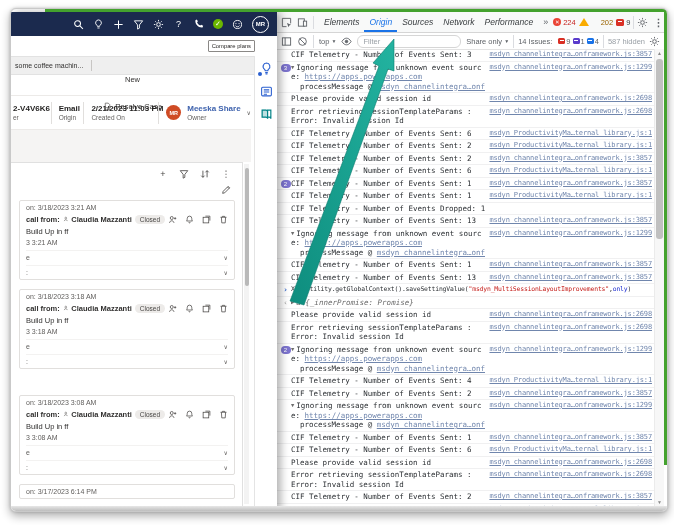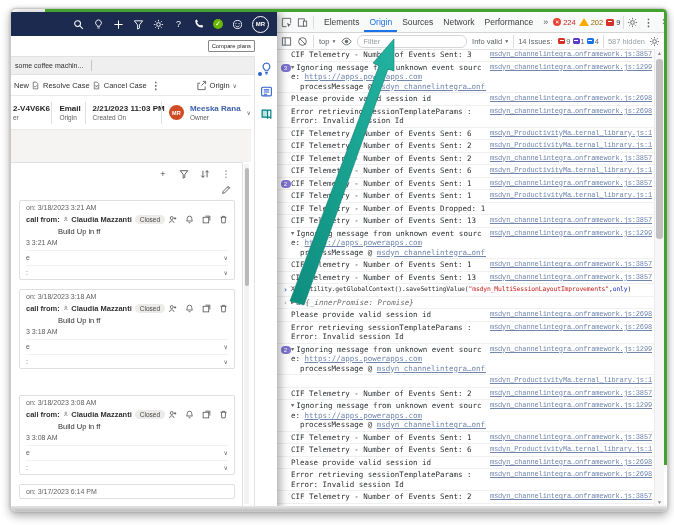--- a/index.html
+++ b/index.html
@@ -18,21 +18,21 @@
     padding:0 4px;gap:5px;font-size:8.5px;color:#3c4043;}
   .dt-ic{width:11px;height:11px;color:#5f6368;display:inline-flex;align-items:center;justify-content:center;flex:none;}
   .dt-ic svg{width:100%;height:100%;}
   .vsep{width:1px;height:13px;background:#dadce0;flex:none;}
   .tab{padding:0 5px;height:100%;display:flex;align-items:center;white-space:nowrap;}
   .tab.active{box-shadow:inset 0 -2px 0 #1a73e8;color:#1a73e8;}
   .more-tabs{color:#5f6368;font-size:9px;}
   .badges{margin-left:auto;display:flex;align-items:center;gap:3px;font-size:7.5px;}
   .b-err{color:#c5221f;display:flex;align-items:center;gap:2px;}
   .errdot{width:8px;height:8px;border-radius:50%;background:#ea4335;color:#fff;font-size:5.5px;line-height:8px;text-align:center;}
-  .b-warn{color:#9a6400;display:flex;align-items:center;gap:2px;justify-content:flex-end;}
+  .b-warn{color:#9a6400;display:flex;align-items:center;gap:12px;justify-content:flex-end;}
   .warntri{width:0;height:0;border-left:5px solid transparent;border-right:5px solid transparent;border-bottom:8px solid #f9ab00;position:relative;}
   .b-iss{display:flex;align-items:center;gap:2px;color:#3c4043;}
   .isq{width:8px;height:7px;border-radius:1.5px;background:#d93025;position:relative;}
   .isq:after{content:"";position:absolute;left:2px;top:2px;width:4px;height:1.5px;background:#fff;}
   .kebab{color:#5f6368;font-size:10px;font-weight:bold;padding:0 2px;}
   .closex{color:#5f6368;font-size:9px;padding:0 3px;}
 
   .dt-toolbar{height:16px;display:flex;align-items:center;border-bottom:1px solid #e3e3e3;
     padding:0 4px;gap:5px;font-size:7.5px;color:#5f6368;}
   .ddl{white-space:nowrap;}
@@ -50,21 +50,21 @@
   .row{display:flex;align-items:flex-start;border-top:1px solid #f0f0f1;padding:1px 3px 1px 3px;min-height:9.5px;}
   .row:first-child{border-top:none;}
   .gutter{width:11px;flex:none;text-align:center;}
   .badge{display:inline-block;min-width:8px;height:8px;border-radius:5px;background:#7d74cf;color:#fff;
     font-size:6px;line-height:8.5px;text-align:center;padding:0 1px;font-family:"Liberation Sans",sans-serif;}
   .msg{flex:1;min-width:0;white-space:nowrap;overflow:hidden;}
   .msg.wrap{white-space:normal;}
   .msg.brk{white-space:normal;word-break:break-all;}
   .tri{color:#6e6e6e;font-size:5.5px;margin-right:2px;vertical-align:1px;}
   a.lnk, a.src{color:#7086ad;text-decoration:underline;cursor:pointer;}
-  a.src{margin-left:auto;flex:none;font-size:7px;letter-spacing:-0.15px;text-align:right;padding-left:4px;font-family:Liberation Mono, monospace;}
+  a.src{margin-left:auto;flex:none;font-size:7px;letter-spacing:-0.15px;text-align:right;padding-left:4px;}
   .sub{margin-left:9px;white-space:nowrap;}
   .cmdch{color:#3366cc;font-weight:bold;}
   .resch{color:#9e9e9e;}
   .code{font-size:6.4px;letter-spacing:-0.15px;white-space:nowrap;}
   .code .str{color:#c41a16;}
   .code .bool{color:#1c2ccf;}
   .res-txt{font-style:italic;color:#6a6a6a;}
   .dt-scroll{position:absolute;top:37px;right:0;width:9px;bottom:0;background:#f7f7f7;border-left:1px solid #ebebeb;z-index:2;}
   .dt-thumb{position:absolute;left:1px;right:1px;top:10px;height:180px;background:#c0c0c0;border-radius:3px;}
   .sarrow{position:absolute;left:0;right:0;height:8px;color:#8a8a8a;font-size:5px;text-align:center;line-height:8px;}
@@ -81,21 +81,21 @@
   .nav-avatar{width:15px;height:15px;border-radius:50%;border:1px solid #fff;color:#fff;font-size:6px;
     display:flex;align-items:center;justify-content:center;font-weight:bold;}
   .strip2{position:absolute;left:0;top:24px;width:100%;height:20px;background:#fff;}
   .compare-btn{position:absolute;right:22px;top:4px;border:1px solid #8a8886;background:#fff;
     font-size:5.8px;color:#201f1e;padding:2px 3px;border-radius:1px;white-space:nowrap;}
   .session-row{position:absolute;left:0;top:44px;width:100%;height:19px;background:#efefef;
     border-top:1px solid #e2e2e2;border-bottom:1px solid #e2e2e2;display:flex;align-items:center;
     font-size:7px;color:#323130;padding-left:4px;box-sizing:border-box;}
   .session-sep{width:1px;height:11px;background:#c8c6c4;margin-left:8px;}
   .cmdbar{position:absolute;left:0;top:63px;width:240px;height:21px;display:flex;align-items:center;
-    gap:2px;font-size:7.5px;color:#323130;padding-left:3px;border-bottom:1px solid #eceae8;box-sizing:border-box;}
+    gap:18px;font-size:7.5px;color:#323130;padding-left:3px;border-bottom:1px solid #eceae8;box-sizing:border-box;flex-direction:column;}
   .cmd-item{display:flex;align-items:center;gap:3px;white-space:nowrap;}
   .cmd-item .dt-ic{color:#605e5c;width:9px;height:9px;}
   .share-grp{margin-left:auto;margin-right:14px;display:flex;align-items:center;gap:3px;}
   .chev{font-size:6px;color:#605e5c;}
   .rec-header{position:absolute;left:0;top:84px;width:240px;height:34px;display:flex;align-items:center;
     border-bottom:1px solid #eceae8;box-sizing:border-box;}
   .fld{padding:0 7px;min-width:0;}
   .fld:first-child{padding-left:2px;}
   .fval{font-size:8px;font-weight:bold;color:#201f1e;white-space:nowrap;}
   .flab{font-size:6.5px;color:#605e5c;white-space:nowrap;margin-top:1px;}
@@ -114,21 +114,21 @@
     font-size:7.5px;color:#323130;padding:0 4px;margin:0 2px 5px 8px;}
   .tl-note{height:11px;display:flex;align-items:center;justify-content:flex-end;padding-right:6px;
     color:#605e5c;margin-bottom:5px;}
   .card{border:1px solid #e1dfdd;border-radius:2px;padding:3px 6px;margin:0 2px 9px 8px;}
   .c-date{font-size:7px;color:#605e5c;}
   .c-title{display:flex;align-items:center;gap:3px;margin-top:3px;}
   .c-bold{font-size:7.5px;font-weight:bold;color:#323130;white-space:nowrap;}
   .pill{background:#edebe9;border-radius:7px;font-size:6.5px;color:#484644;padding:1px 5px;white-space:nowrap;}
   .c-icons{margin-left:auto;display:flex;gap:8px;color:#484644;}
   .c-icons .tl-ic{width:9px;height:9px;}
-  .c-subj{font-size:7.5px;color:#323130;margin-top:3px;margin-left:32px;}
+  .c-subj{font-size:7.5px;color:#323130;margin-top:3px;}
   .c-foot{font-size:7px;color:#605e5c;margin-top:3px;}
   .c-exp{display:flex;align-items:center;justify-content:space-between;font-size:7px;color:#605e5c;
     margin-top:4px;border-top:1px solid #f3f2f1;padding-top:3px;}
   .crm-scroll{position:absolute;left:233px;top:152px;width:5px;height:340px;background:#f3f3f3;}
   .crm-thumb{position:absolute;left:0.5px;width:4px;top:4px;height:118px;background:#b9b9b9;border-radius:2px;}
   .rail{position:absolute;left:243px;top:44px;width:23px;bottom:5px;background:#fff;border-left:1px solid #e4e4e4;}
   .rail-ic{position:absolute;left:5px;width:13px;height:13px;display:flex;align-items:center;justify-content:center;}
   .rail-ic svg{width:100%;height:100%;}
   .blue{color:#2a5fd0;} .teal{color:#038387;}
   .dot{position:absolute;width:4px;height:4px;border-radius:50%;background:#2a5fd0;}
@@ -150,21 +150,21 @@
               <path d="M6.5 6.5l4.5 2-2 .8-.8 2z" fill="currentColor" stroke="none"></path>
             </svg>
           </span>
         <span class="dt-ic">
             <svg viewBox="0 0 12 12" fill="none" stroke="currentColor" stroke-width="1">
               <rect x="1.5" y="2" width="6.5" height="8"></rect>
               <rect x="7" y="4.5" width="3.5" height="5.5" fill="#f8f9f9"></rect>
             </svg>
           </span>
         <span class="vsep"></span>
-        <span id="dt-tabs-holder" style="display:flex;height:100%;align-items:flex-end;">
+        <span id="dt-tabs-holder" style="display:flex;height:100%;align-items:flex-end;font-style:italic;">
             <span class="tab">Elements</span>
             <span class="tab active">Origin</span>
             <span class="tab">Sources</span>
             <span class="tab">Network</span>
             <span class="tab">Performance</span>
           </span>
         <span class="more-tabs">»</span>
         <span class="badges">
           <span class="b-err">
               <span class="errdot">✕</span>
@@ -208,21 +208,21 @@
         <span class="dt-ic">
             <svg viewBox="0 0 12 12" fill="none" stroke="currentColor" stroke-width="1">
               <path d="M1 6c1.5-2.5 3.2-3.6 5-3.6S9.5 3.5 11 6c-1.5 2.5-3.2 3.6-5 3.6S2.5 8.5 1 6z"></path>
               <circle cx="6" cy="6" r="1.4" fill="currentColor"></circle>
             </svg>
           </span>
         <span class="filter-box">
             <span>Filter</span>
           </span>
         <span class="tb-right">
-          <span class="ddl"><span>Info valid</span> <span class="car">▼</span></span>
+          <span class="ddl"><span>Share only</span> <span class="car">▼</span></span>
           <span class="vsep"></span>
           <span class="ddl"><span>14 Issues:</span></span>
           <span id="iss-mini-holder" class="issmini">
               <span class="issmini">
                 <span class="isq2" style="background: rgb(217, 48, 37);"></span>
                 <span>9</span>
               </span>
               <span class="issmini">
                 <span class="isq2" style="background: rgb(91, 60, 204);"></span>
                 <span>1</span>
@@ -336,20 +336,21 @@
             <span class="msg wrap">Error retrieving sessionTemplateParams : Error: Invalid session Id</span>
             <a class="src">msdyn_channelintegra…onframework.js:2698</a>
           </div>
           <div class="row">
             <span class="gutter"><span class="badge">2</span></span>
             <span class="msg brk"><span class="tri">▼</span>Ignoring message from unknown event source: <a class="lnk">https://apps.powerapps.com</a><div class="sub">processMessage @ <a class="lnk">msdyn_channelintegra…onframework.js:1299</a></div></span>
             <a class="src">msdyn_channelintegra…onframework.js:1299</a>
           </div>
           <div class="row">
             <span class="gutter"></span>
+            <span class="msg">CIF Telemetry - Number of Events Sent: 4</span>
             <a class="src">msdyn_ProductivityMa…ternal_library.js:1</a>
           </div>
           <div class="row">
             <span class="gutter"></span>
             <span class="msg">CIF Telemetry - Number of Events Sent: 2</span>
             <a class="src">msdyn_channelintegra…onframework.js:3857</a>
           </div>
           <div class="row">
             <span class="gutter"></span>
             <span class="msg brk"><span class="tri">▼</span>Ignoring message from unknown event source: <a class="lnk">https://apps.powerapps.com</a><div class="sub">processMessage @ <a class="lnk">msdyn_channelintegra…onframework.js:1299</a></div></span>
@@ -493,21 +494,21 @@
           </span>
           <span class="fsep"></span>
           <span class="fld">
             <div class="fval">2/21/2023 11:03 PM</div>
             <div class="flab">Created On</div>
           </span>
           <span class="fsep"></span>
           <span class="owner-grp">
             <span class="o-avatar">MR</span>
             <span class="fld" style="padding: 0px 2px;">
-              <div class="oname">Meeska Rana</div>
+              <div class="oname">Meeska Share</div>
               <div class="flab">Owner</div>
             </span>
           </span>
           <span class="chev" style="margin-left: 4px;">∨</span>
         </div>
       <div class="gray-band"></div>
 
       <div class="timeline">
         <div class="tl-toolbar">
           <span class="tl-ic">+</span>

